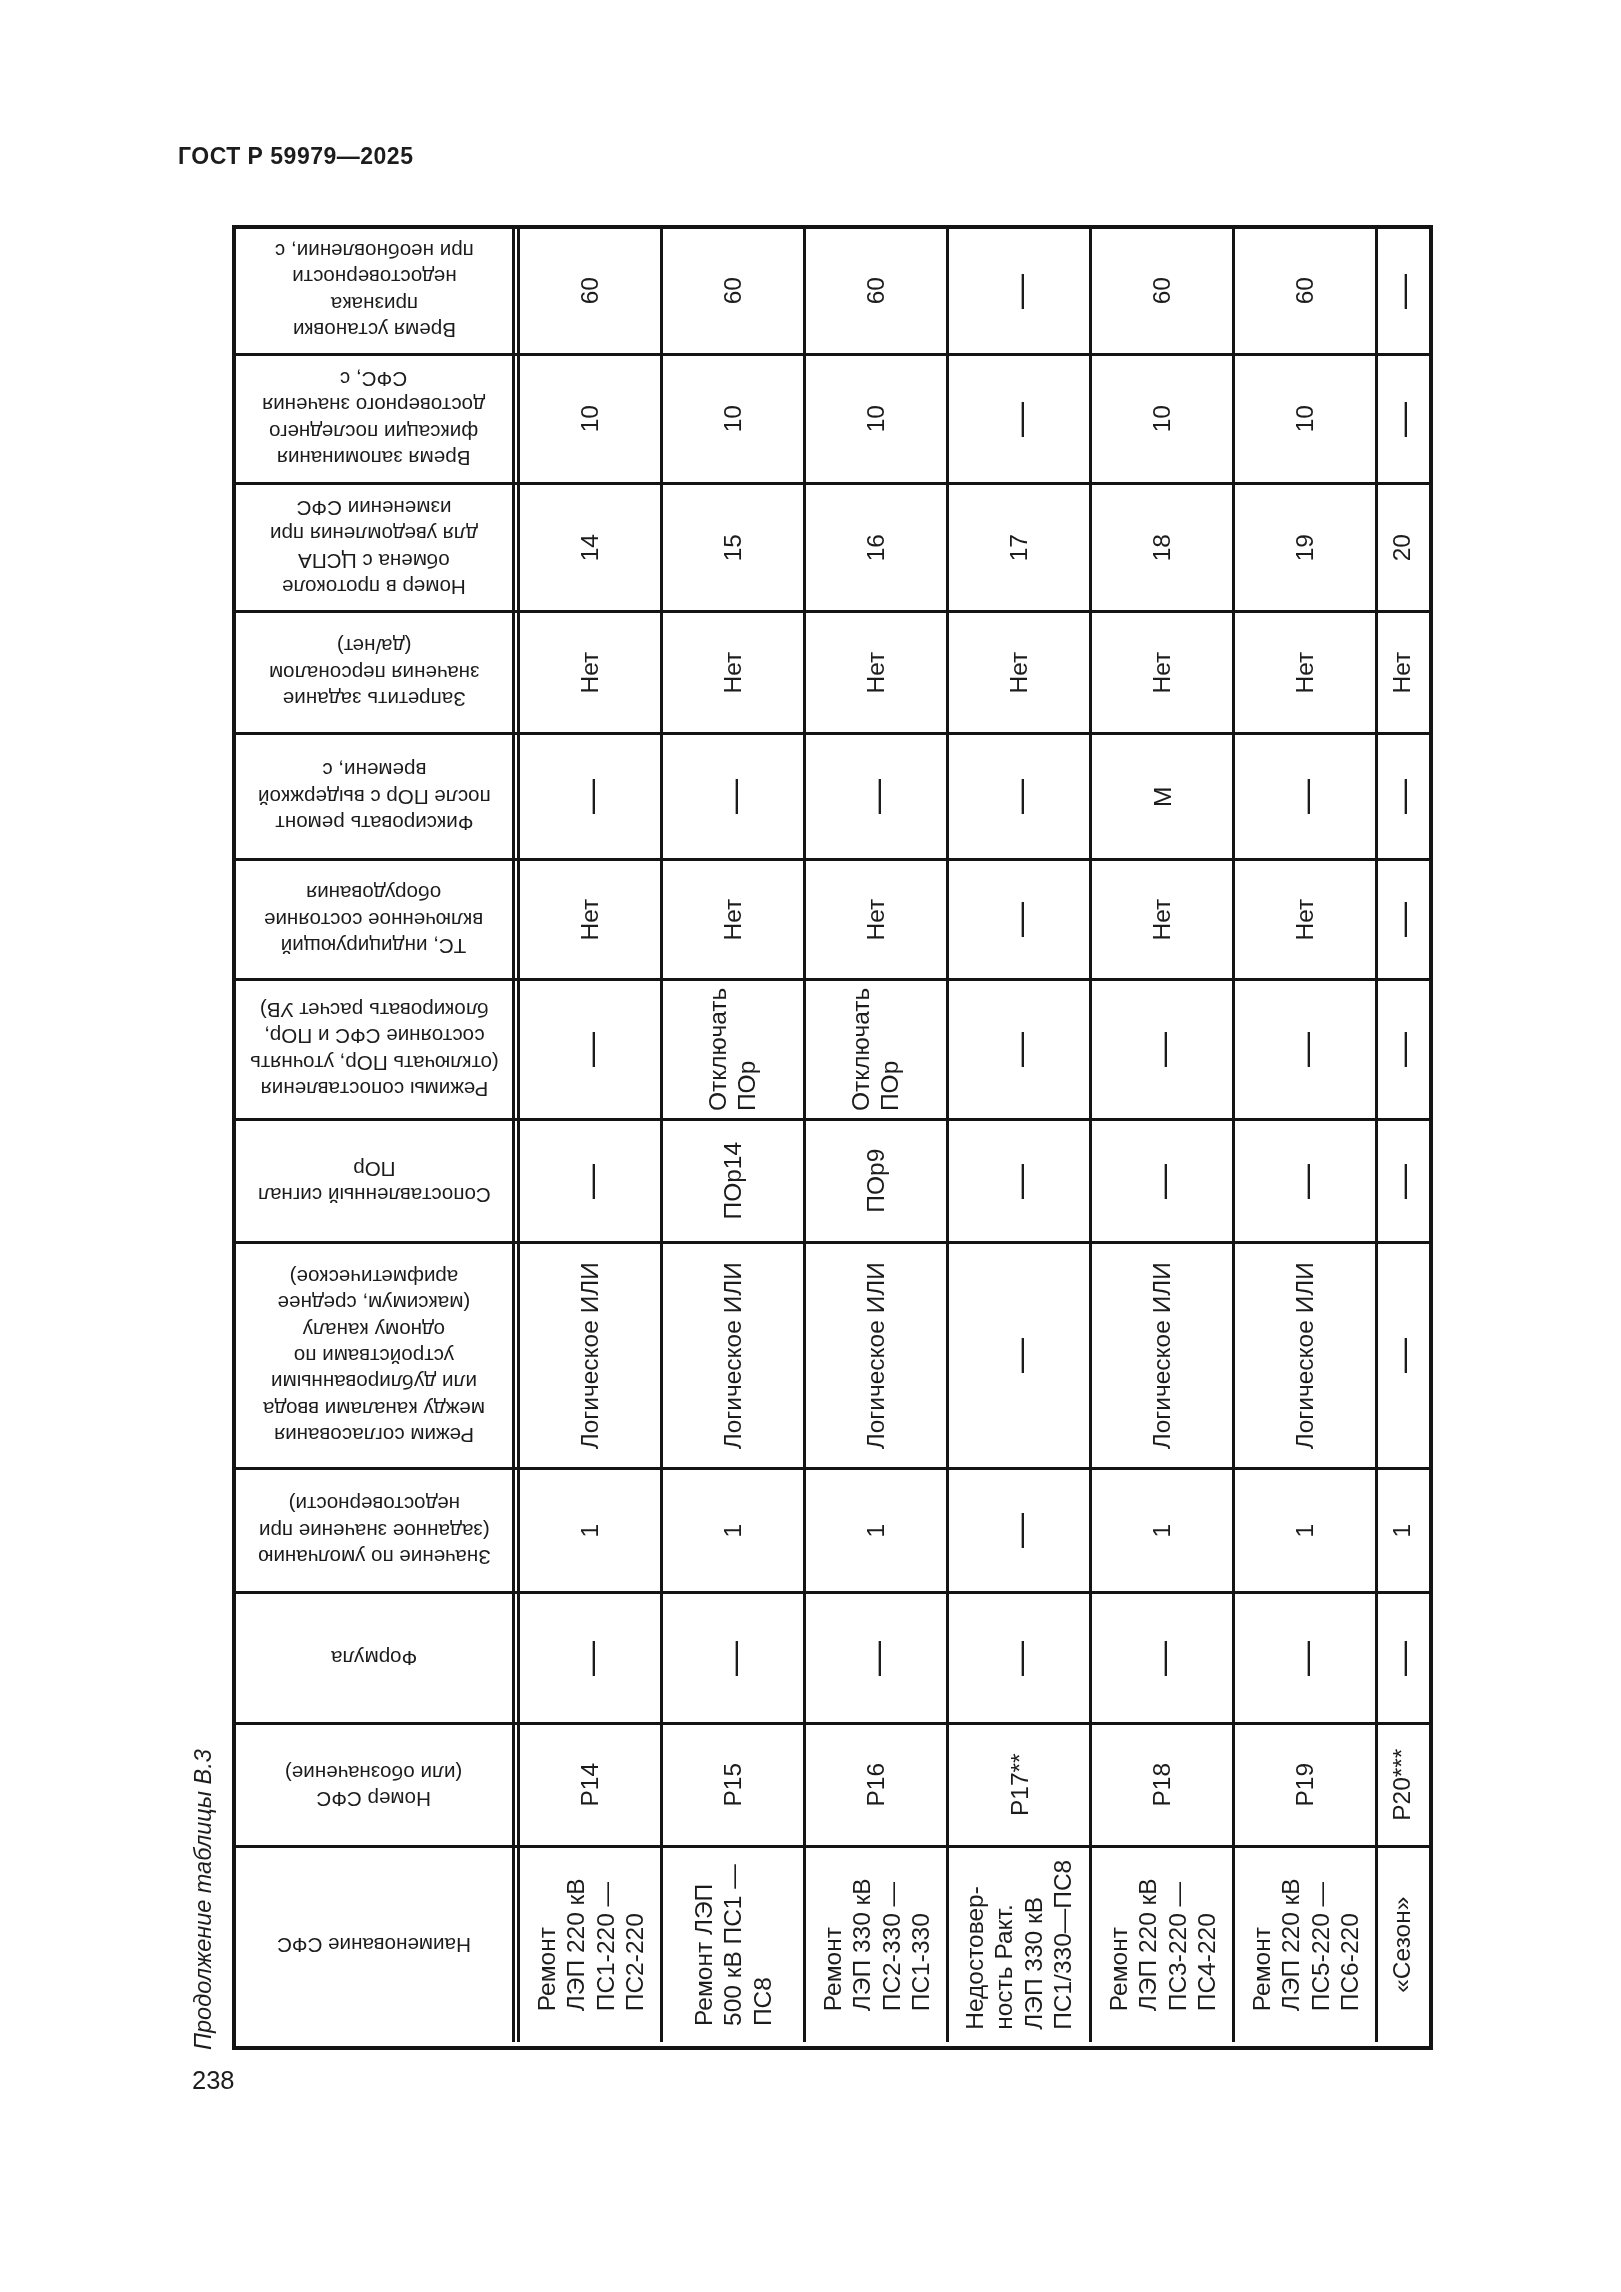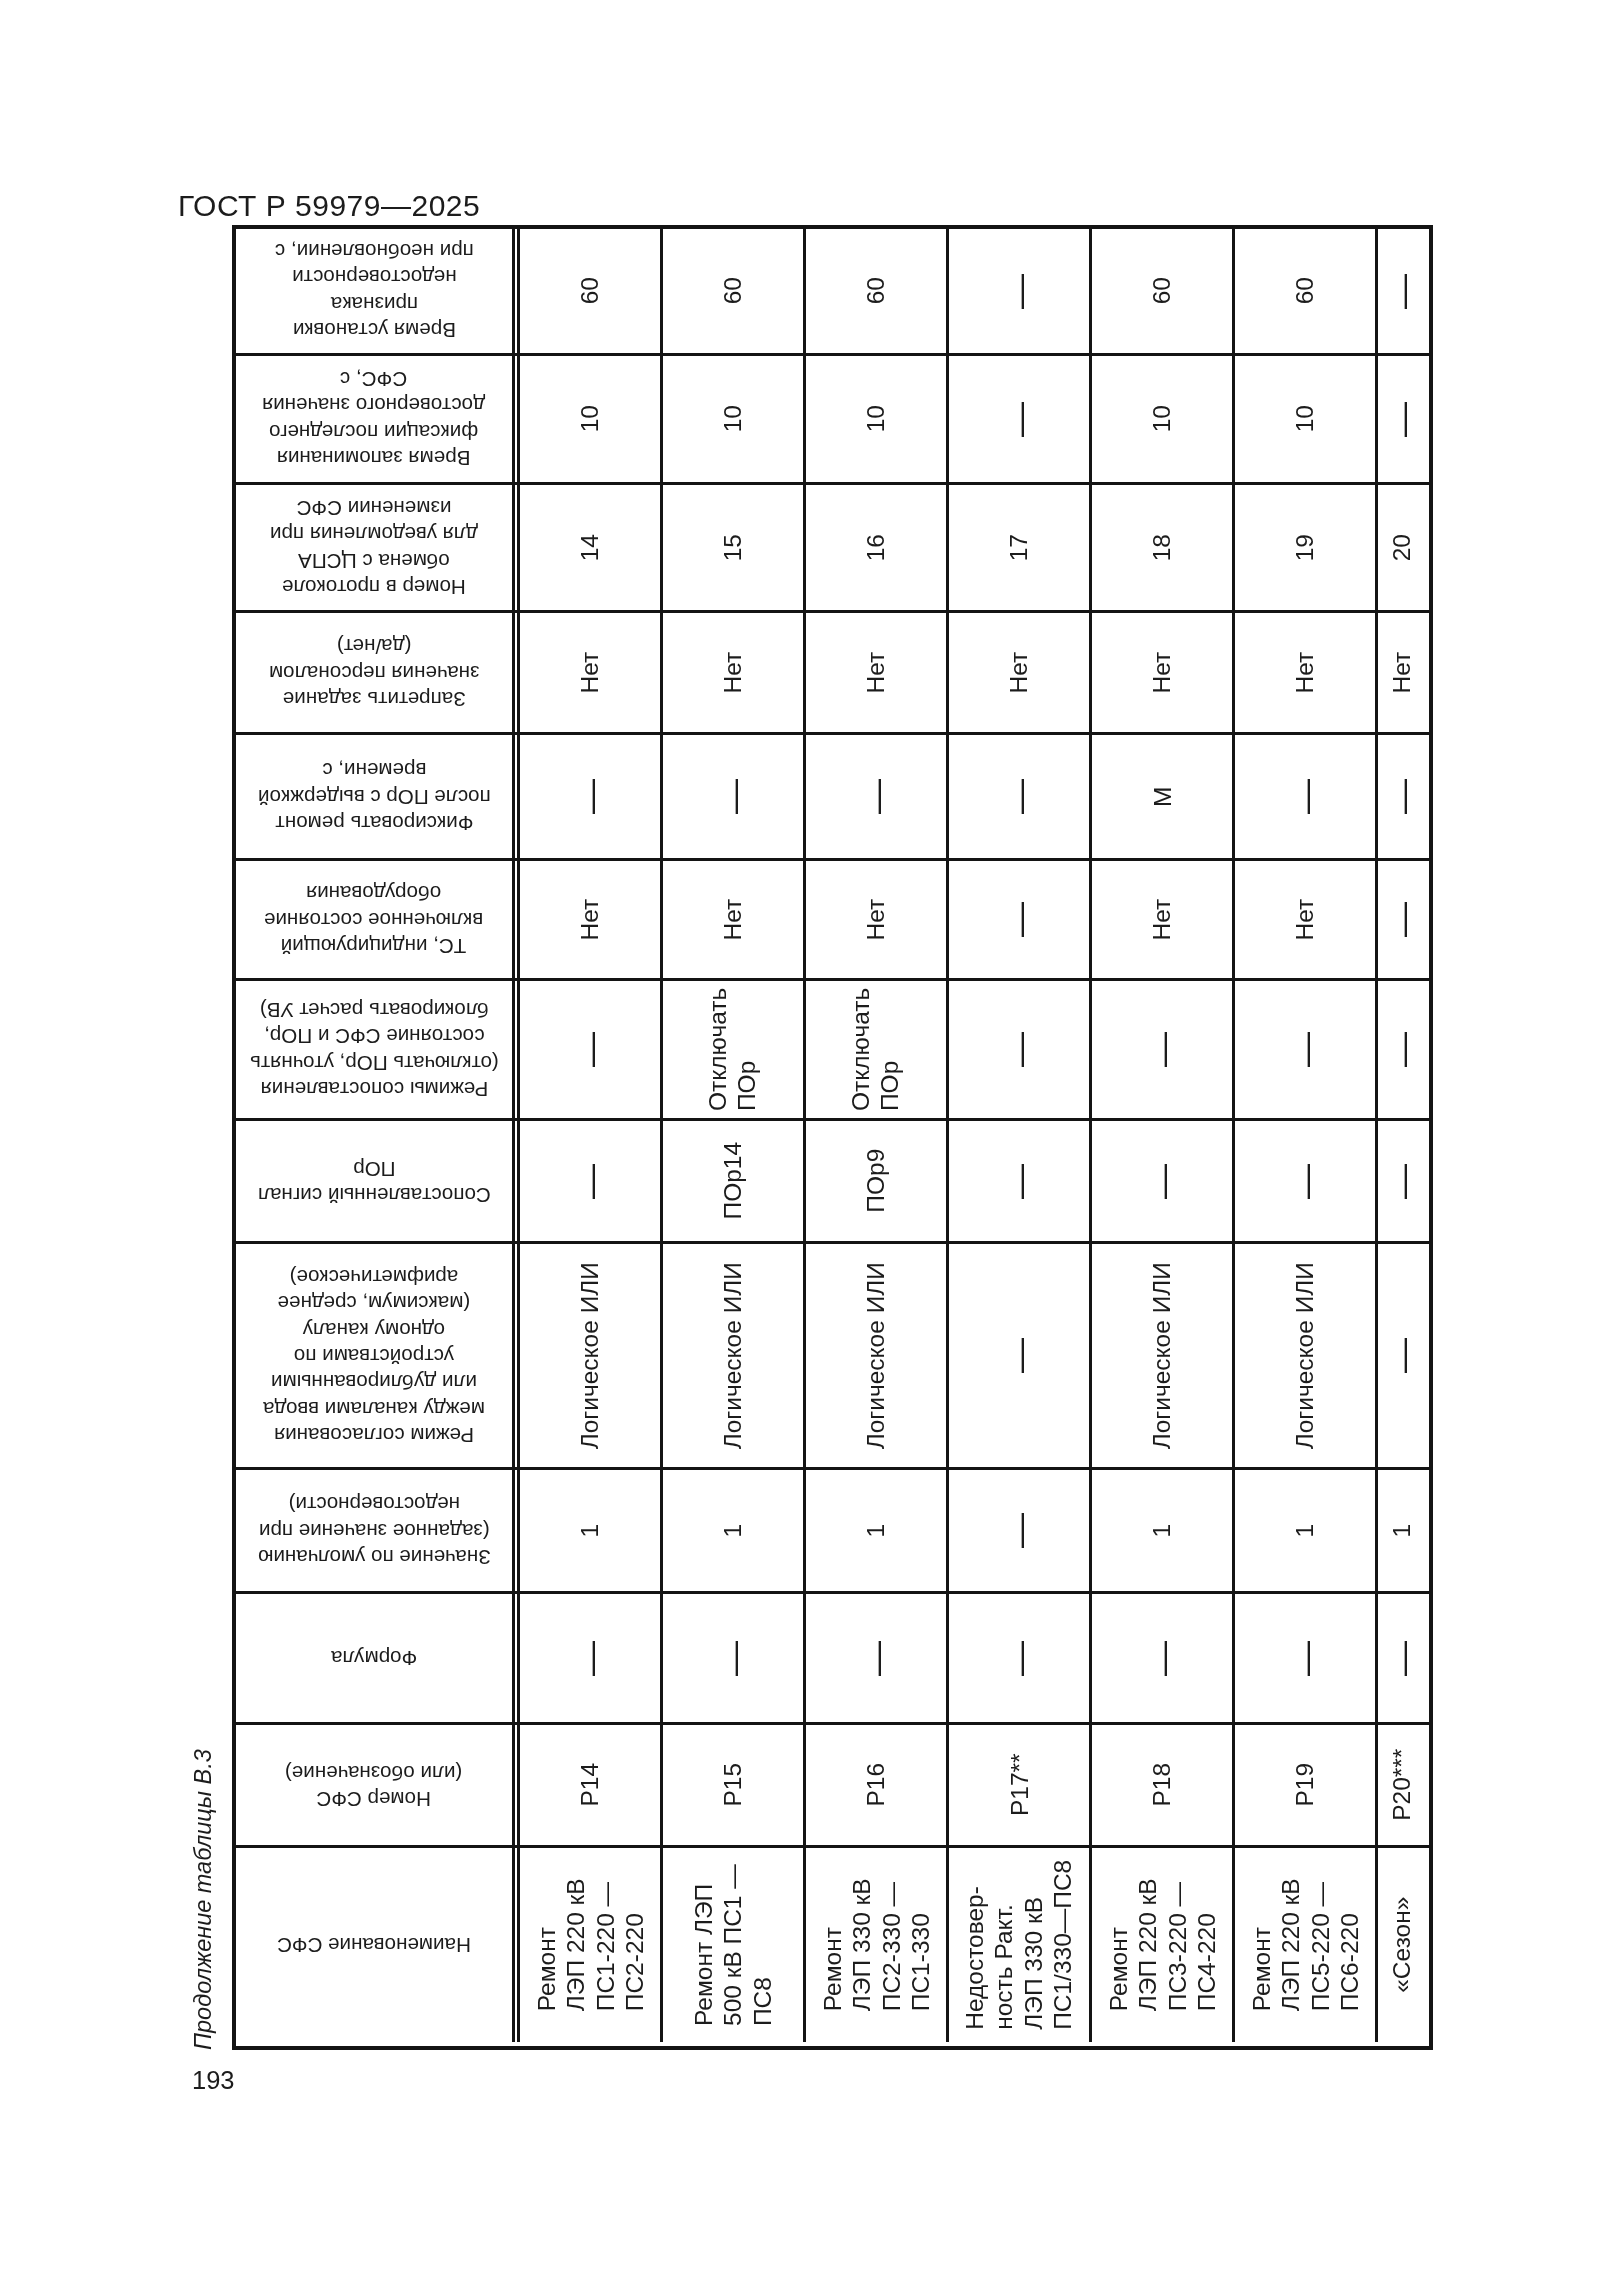--- a/index.html
+++ b/index.html
@@ -9,25 +9,24 @@
     height: 2293px;
     background: var(--paper, #ffffff);
     font-family: "Liberation Sans", sans-serif;
     color: var(--ink, #1c1c1c);
     overflow: hidden;
   }
   #standard-code {
     position: absolute;
     left: 178px;
     top: 143px;
-    font-size: 30px;
-    font-weight: normal;
+    font-size: 23px;
+    font-weight: bold;
     letter-spacing: 0.5px;
     white-space: nowrap;
-    margin-top: 46px;
   }
   #rotated-table {
     position: absolute;
     left: 232px;
     top: 225px;
     width: 1201px;
     height: 1825px;
     border: 4.9px solid var(--line, #141414);
     box-sizing: border-box;
     background: var(--paper, #ffffff);
@@ -483,15 +482,15 @@
 ЛЭП 220 кВ
 ПС5-220 —
 ПС6-220</div>
         </div>
         <div class="vcell lastcol" style="width: 48px;">
           <div class="vwrap">«Сезон»</div>
         </div>
       </div>
     </div>
   <div id="table-caption">Продолжение таблицы В.3</div>
-  <div id="page-number">193</div>
+  <div id="page-number">238</div>
 </div>
 
 
 </body></html>

